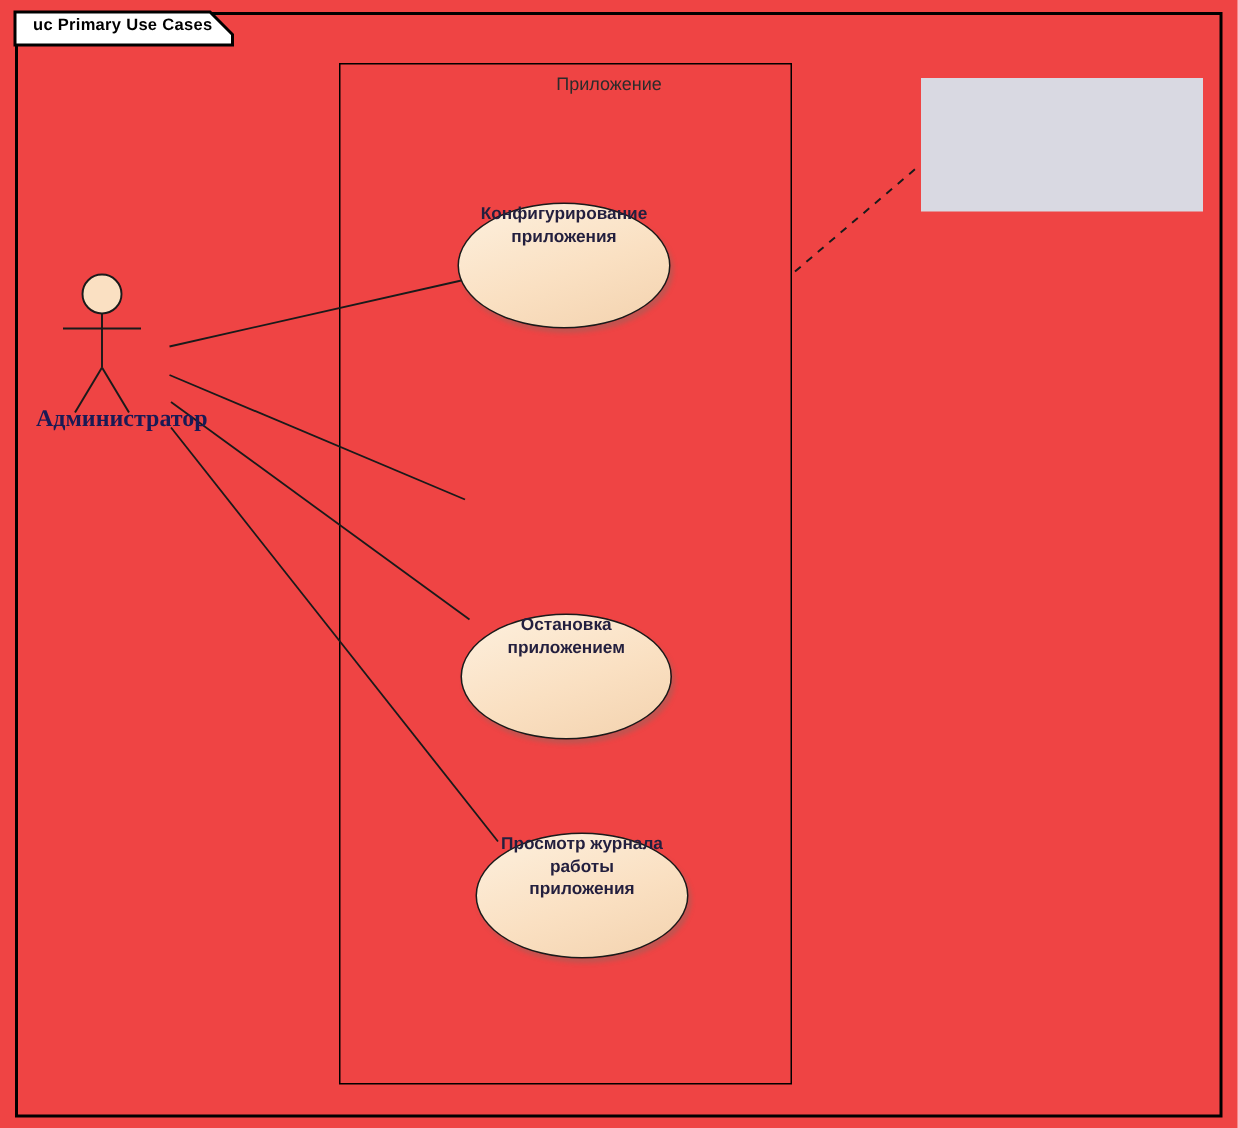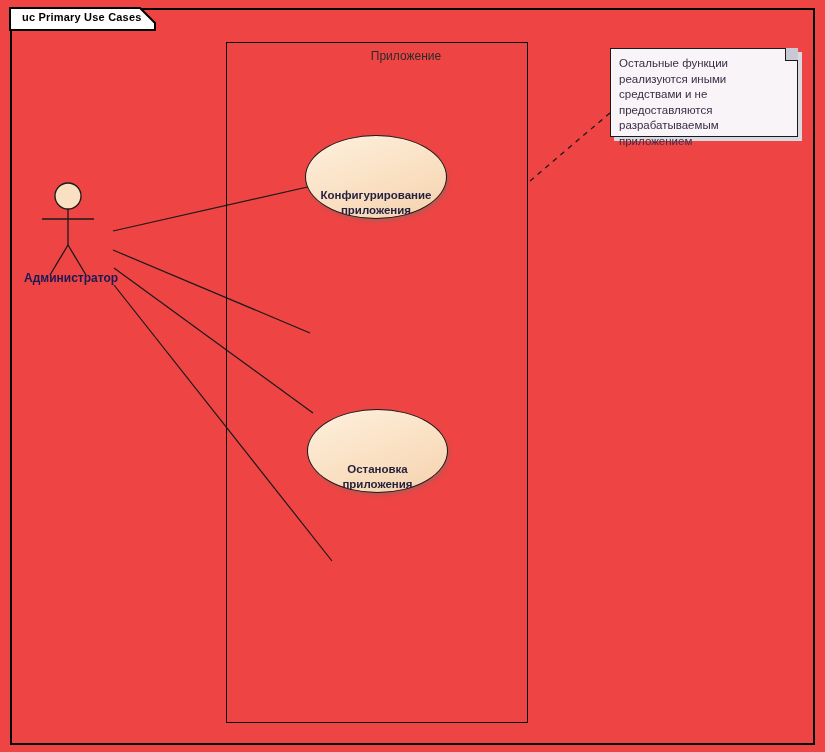--- a/index.html
+++ b/index.html
@@ -61,40 +61,41 @@
     color: #2b2b2b;
   }
   
   .usecase {
     position: absolute;
     border: 1px solid #1a1a1a;
     border-radius: 50%;
     background: linear-gradient(160deg, #fdf0de 0%, #fae0c2 55%, #f3d2ae 100%);
     box-shadow: 2px 3px 3px rgba(120,110,100,0.38);
     display: flex;
-    align-items: flex-end;
+    align-items: flex-start;
     justify-content: center;
     box-sizing: border-box;
   }
   .usecase-label {
     font-size: 11.5px;
     font-weight: bold;
     color: #231f3e;
     text-align: center;
     line-height: 15px;
     padding: 0 16px;
     white-space: pre-line;
   }
   
   .actor-label {
     position: absolute;
-    font-size: 12px;
+    font-size: 16px;
     font-weight: bold;
     color: #1a1a55;
     white-space: nowrap;
+    font-family: Liberation Serif, serif;
   }
   
   .note {
     position: absolute;
     left: 610px;
     top: 48px;
     width: 188px;
     height: 89px;
     box-sizing: border-box;
   }
@@ -185,24 +186,23 @@
   <div class="actor-label" style="left:24px; top:271px;">Администратор</div>
 
   <div class="usecase" style="left:305px; top:135px; width:142px; height:84px;">
     <span class="usecase-label">Конфигурирование
 приложения</span>
   </div>
 
 
   <div class="usecase" style="left:307px; top:409px; width:141px; height:84px;">
     <span class="usecase-label">Остановка
-приложения</span>
+приложением</span>
   </div>
 
+  <div class="usecase" style="left:317px; top:555px; width:142px; height:84px;">
+    <span class="usecase-label">Просмотр журнала
+работы приложения</span>
+  </div>
 
   <div class="note-shadow"></div>
-  <div class="note">
-    <div class="note-body"></div>
-    <div class="note-fold"></div>
-    <div class="note-text">Остальные функции реализуются иными средствами и не предоставляются разрабатываемым приложением</div>
-  </div>
 
 </div>
 
 </body></html>

